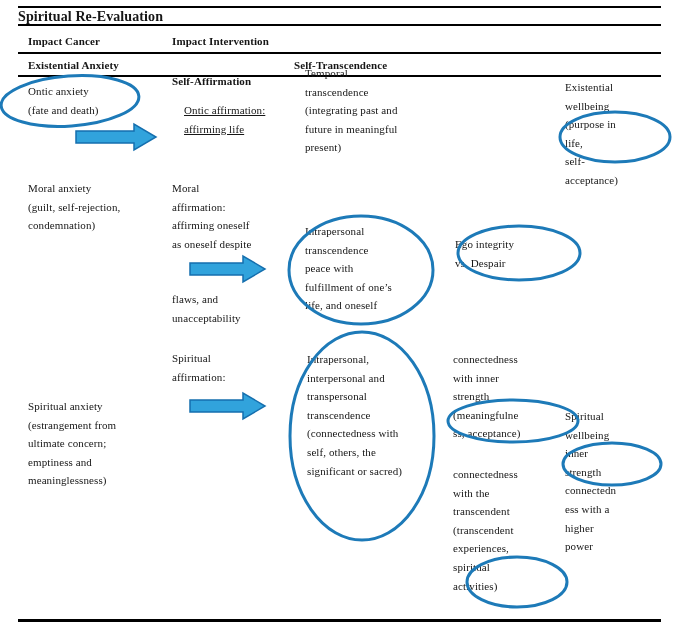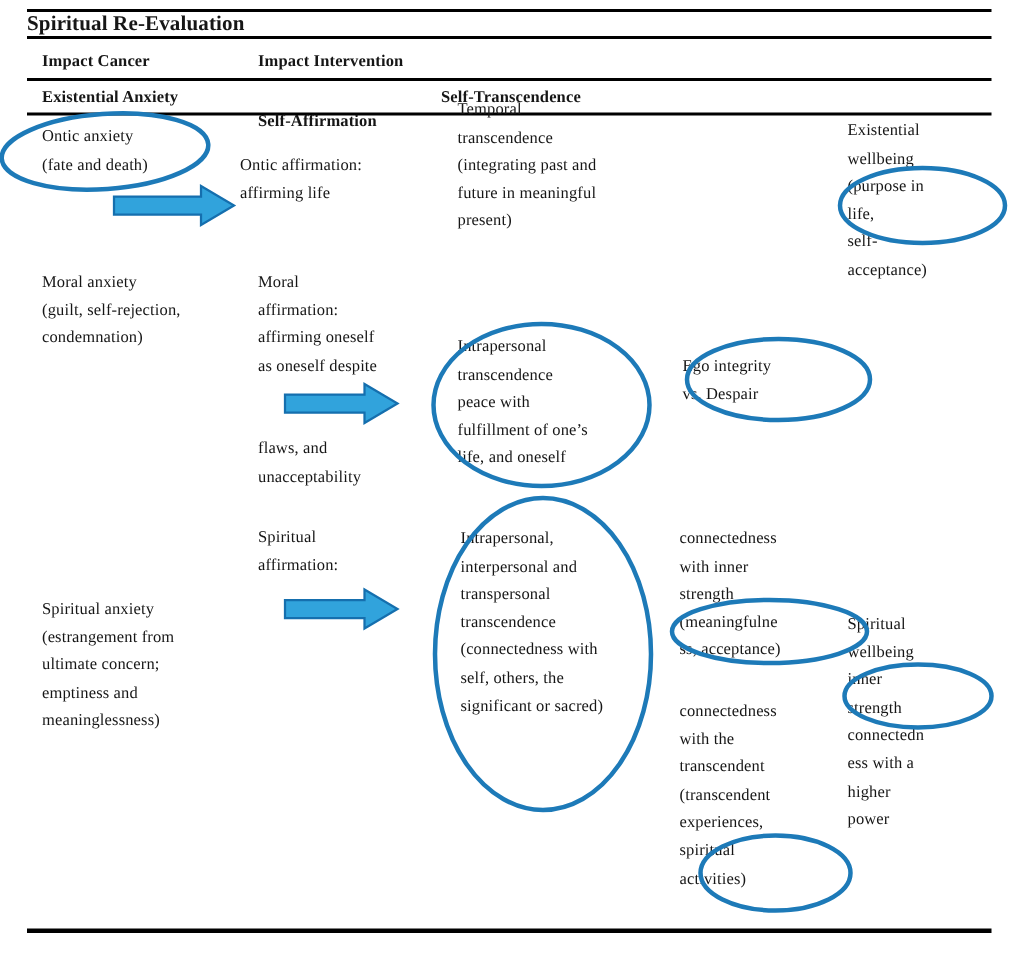--- a/index.html
+++ b/index.html
@@ -31,21 +31,21 @@
 
   <div class="t b" style="left:28px;top:32px;">Impact Cancer</div>
   <div class="t b c" style="left:172px;top:32px;width:160px;">Impact Intervention</div>
 
   <div class="t b" style="left:28px;top:56px;">Existential Anxiety</div>
   <div class="t b" style="left:172px;top:56px;margin-top:16px;">Self-Affirmation</div>
   <div class="t b" style="left:294px;top:56px;">Self-Transcendence</div>
 
   <div class="t" style="left:28px;top:82px;">Ontic anxiety
 (fate and death)</div>
-  <div class="t" style="left:160px;top:101px;">Ontic affirmation:
+  <div class="t" style="left:184px;top:101px;text-decoration:underline;">Ontic affirmation:
 affirming life</div>
   <div class="t" style="left:305px;top:64px;font-family:Liberation Serif, serif;">Temporal
 transcendence
 (integrating past and
 future in meaningful
 present)</div>
   <div class="t c" style="left:565px;top:78px;width:100px;">Existential
 wellbeing
 (purpose in
 life,

